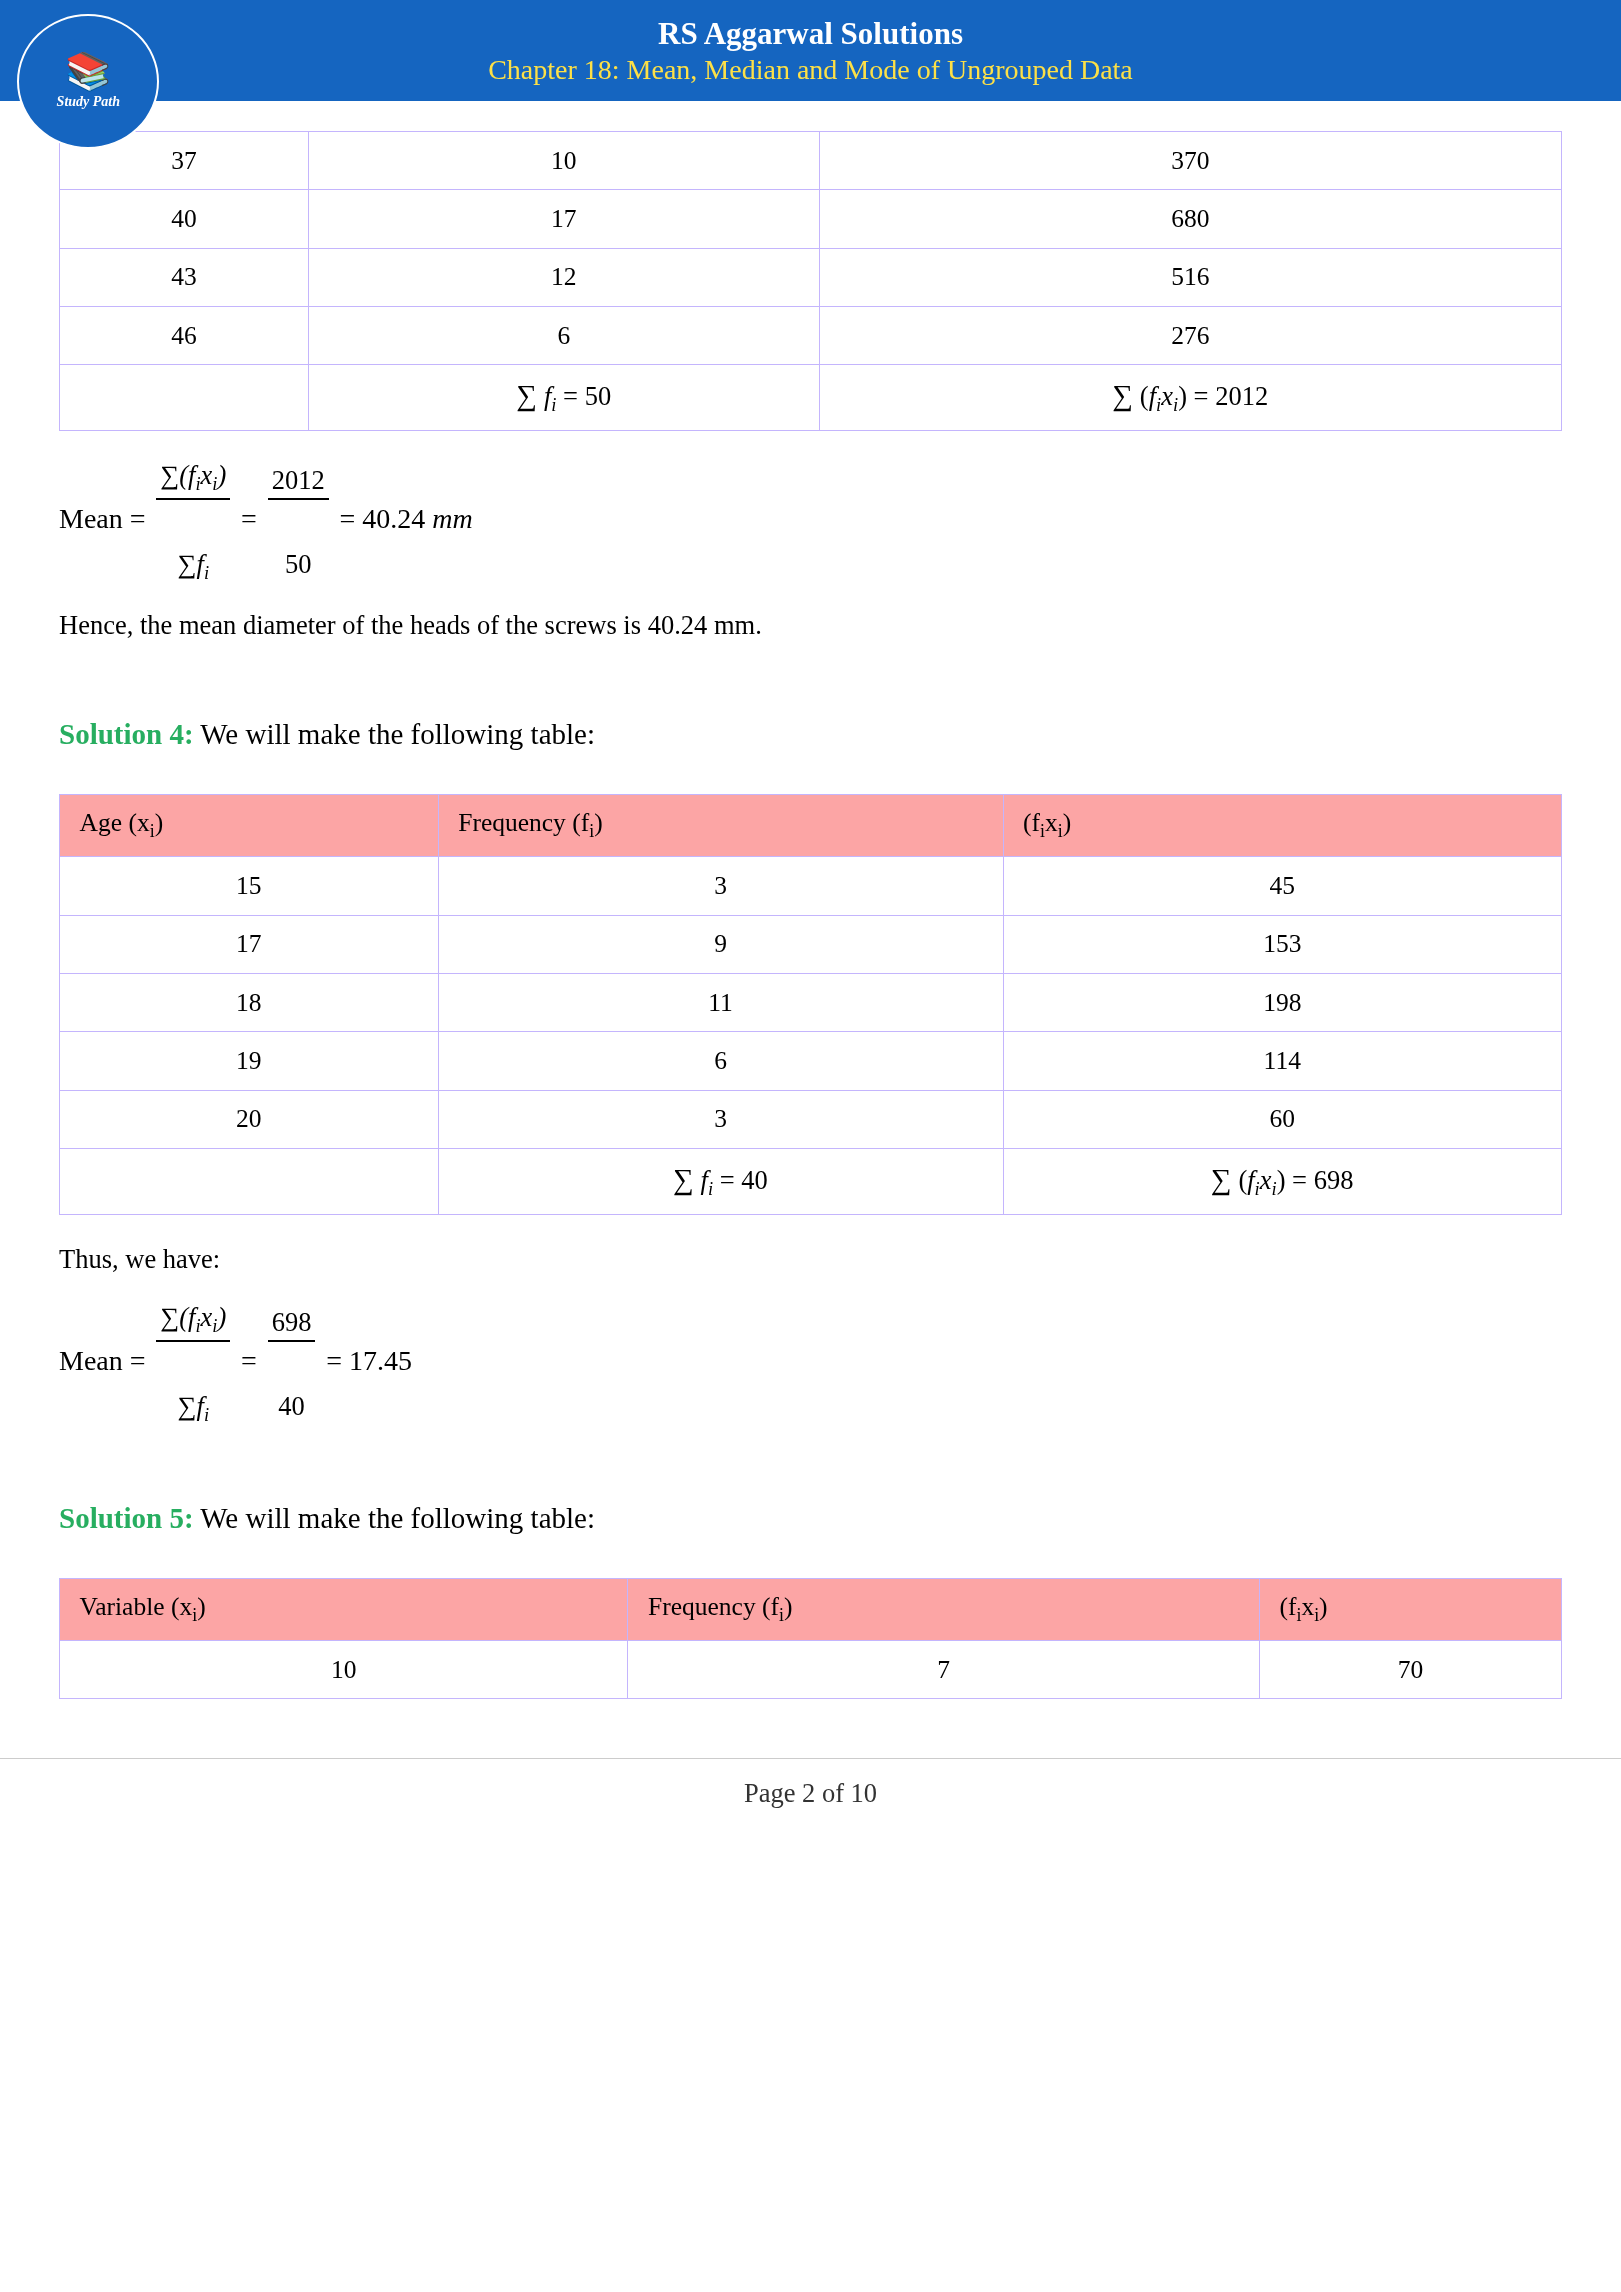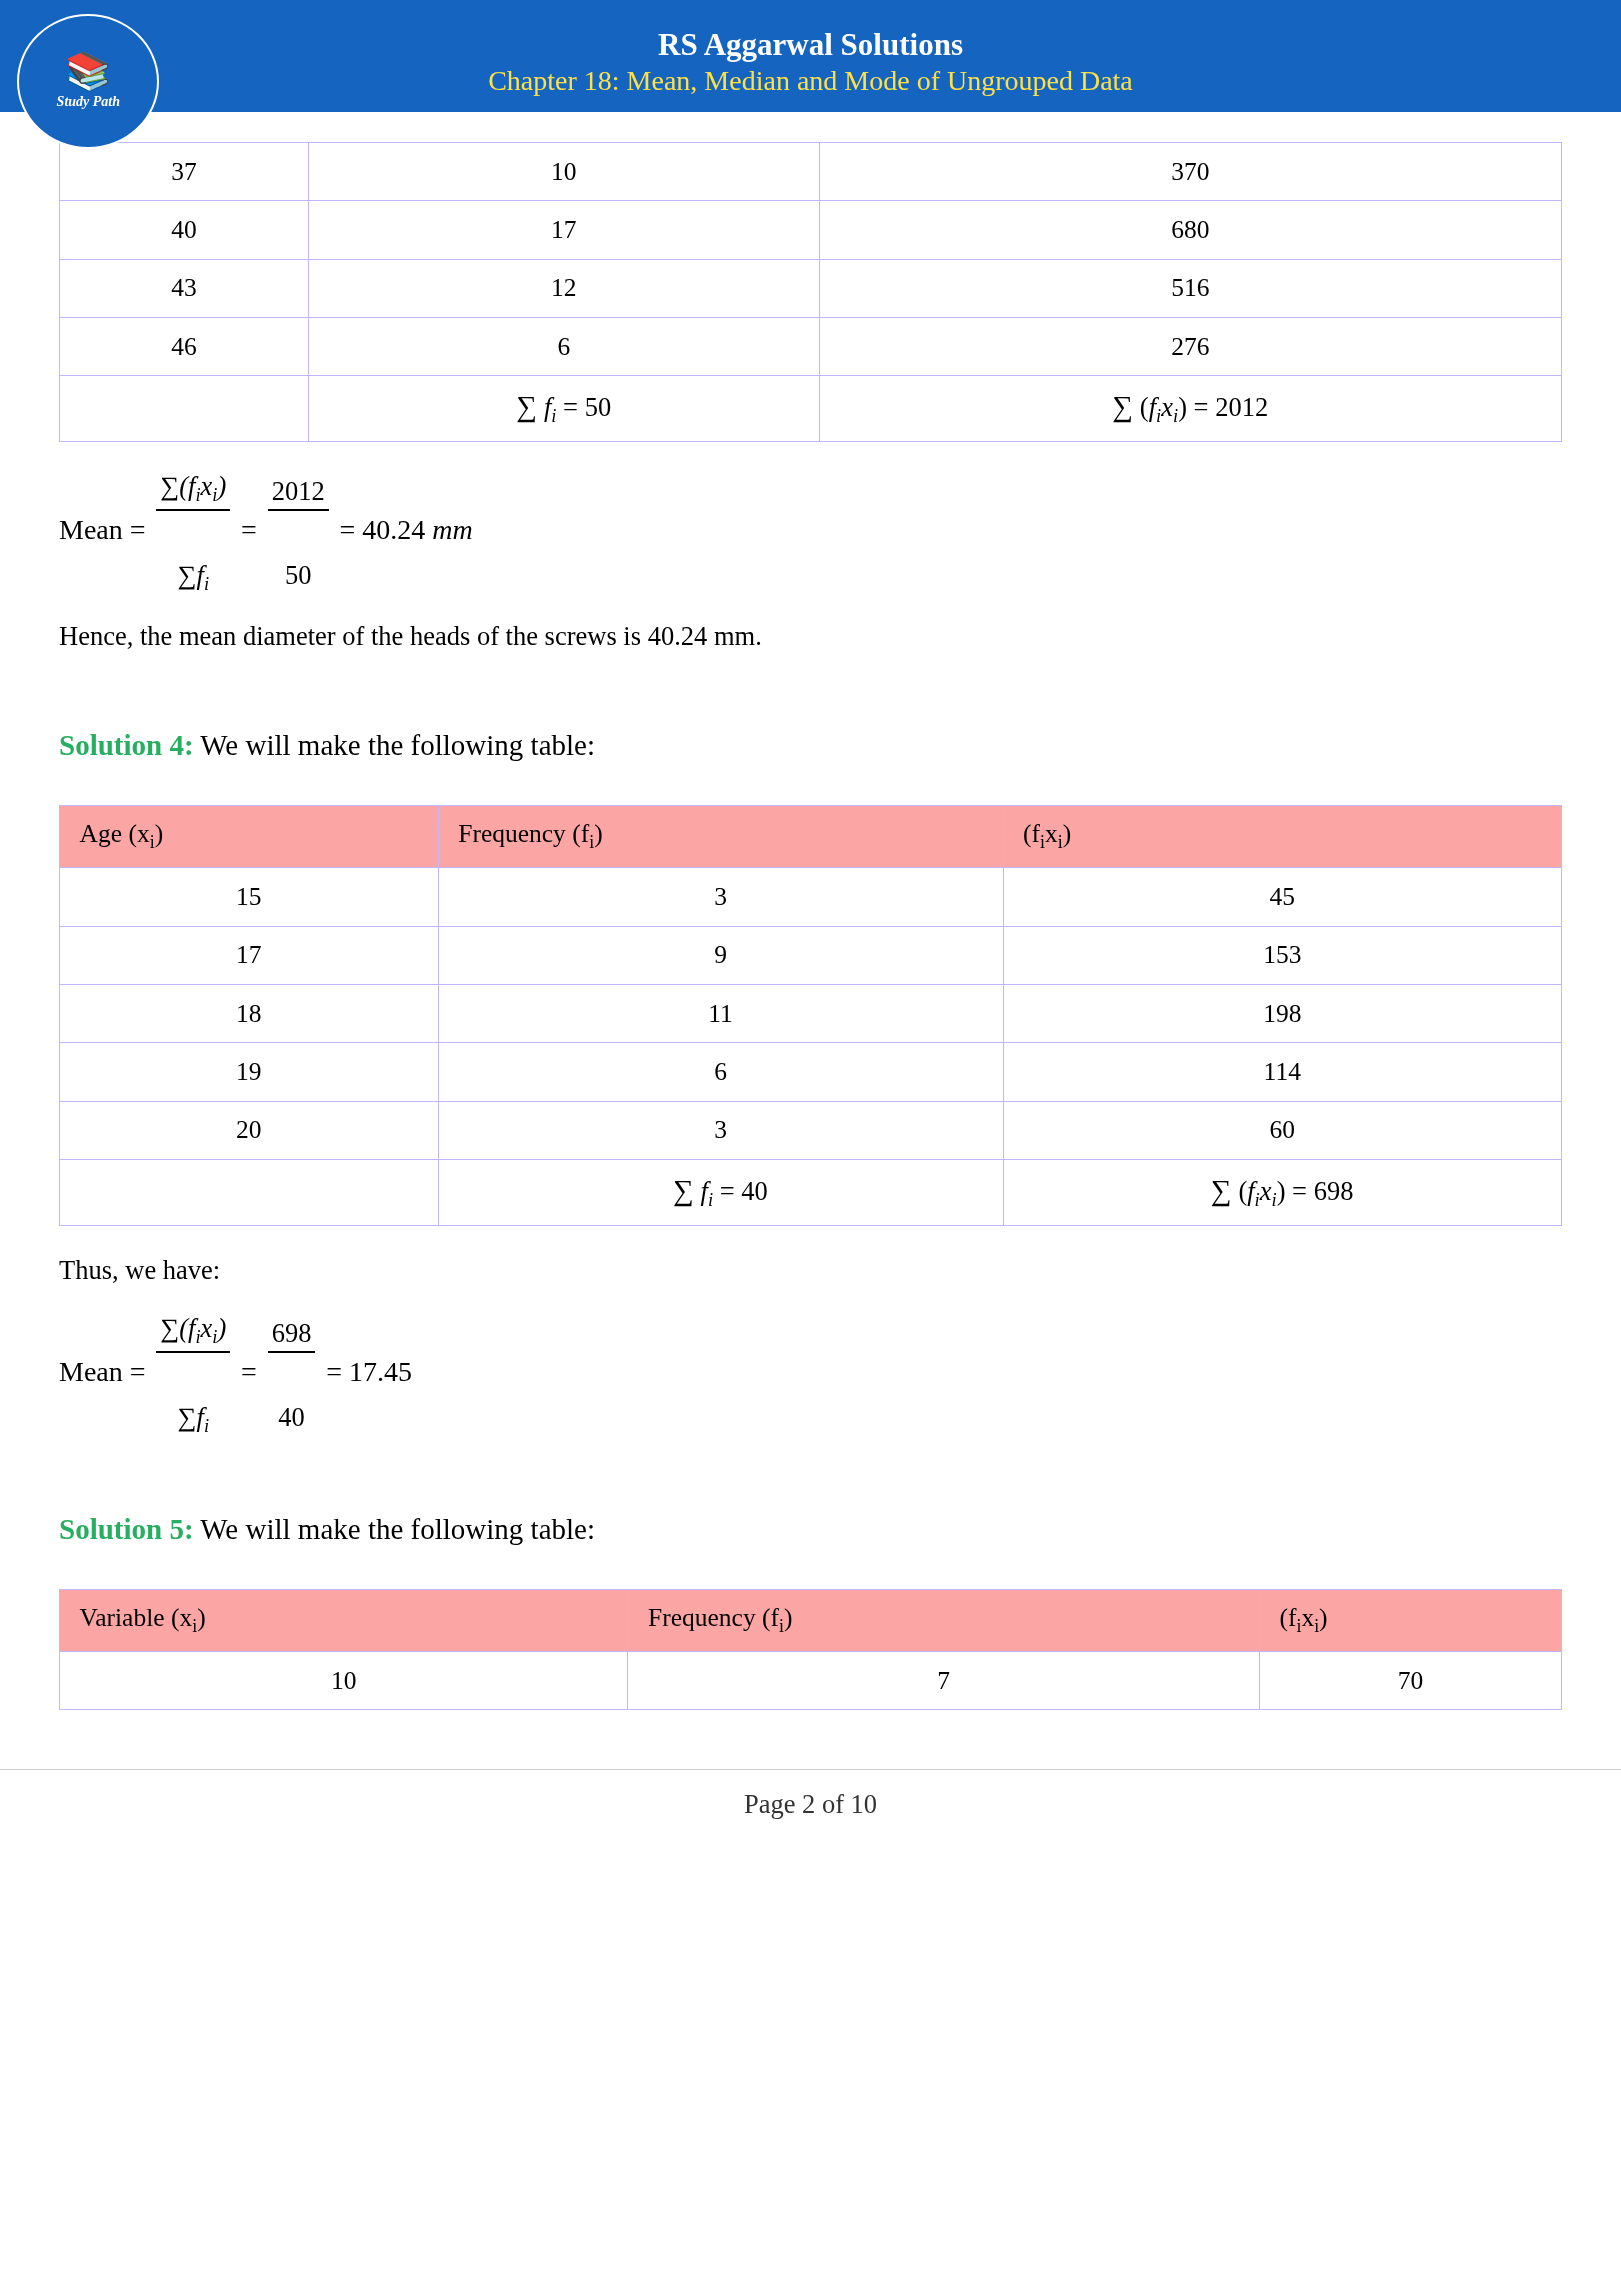--- a/index.html
+++ b/index.html
@@ -98,21 +98,21 @@
 <div style="position:relative; background:#1565C0; padding: 11.8px 0 15.7px 0; text-align:center;">
 
   <div style="position:absolute; left:9.8px; top:5.9px; width:157px; height:152px; display:flex; align-items:center; justify-content:center;">
     <div style="width:142px; height:135px; border-radius:50%; border:2.9px solid white; display:flex; flex-direction:column; align-items:center; justify-content:center; background:#1565C0; padding:9.8px;">
 
       <div style="font-size:37px; color:white; line-height:1;">📚</div>
       <div style="font-size:14px; color:white; font-weight:bold; font-style:italic; text-align:center; line-height:1.15; margin-top:3.9px;">Study Path</div>
     </div>
   </div>
 
-  <div style="font-size:31px; font-weight:bold; color:white; margin-top:15px;">RS Aggarwal Solutions</div>
+  <div style="font-size:31px; font-weight:bold; color:white; margin-top:4px;">RS Aggarwal Solutions</div>
   <div style="font-size:28px; color:#fde047; margin-top:2px;">Chapter 18: Mean, Median and Mode of Ungrouped Data</div>
 </div>
 
 <div class="content">
 
   <table class="data-table" style="margin-bottom:23.5px;">
     <tbody>
       <tr>
         <td>37</td>
         <td>10</td>

